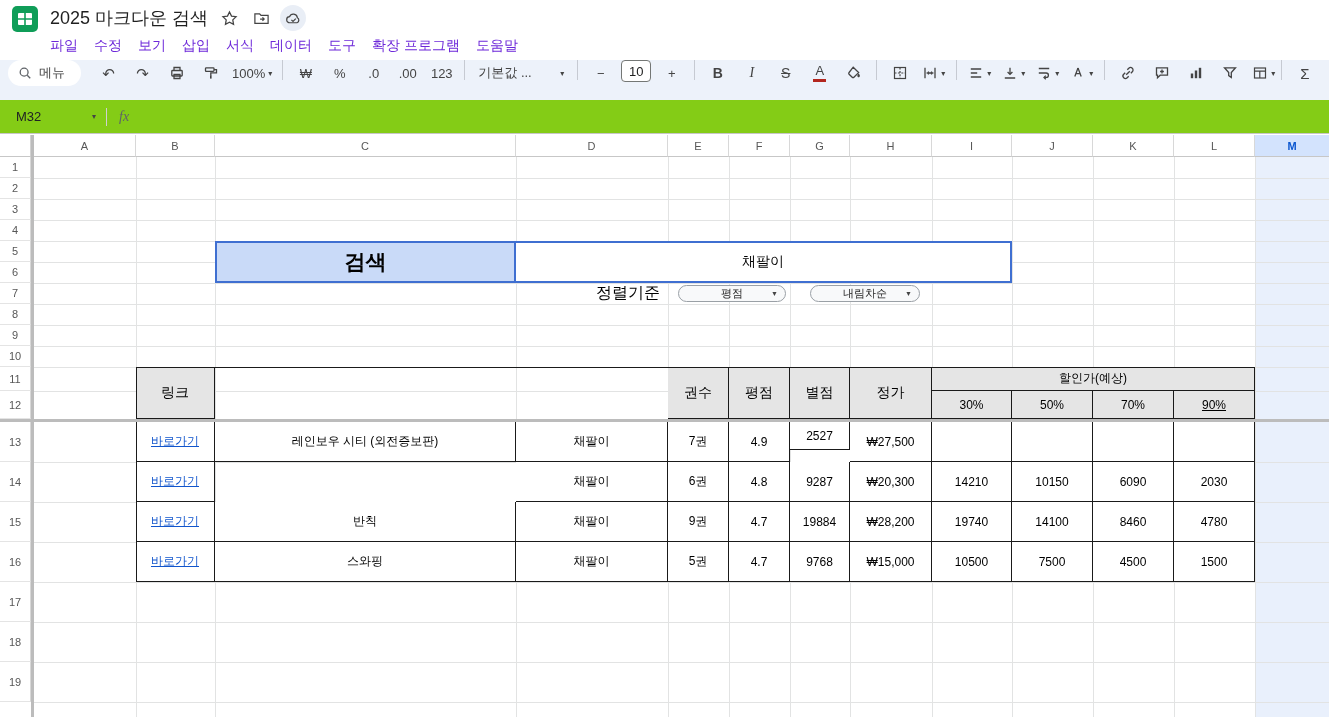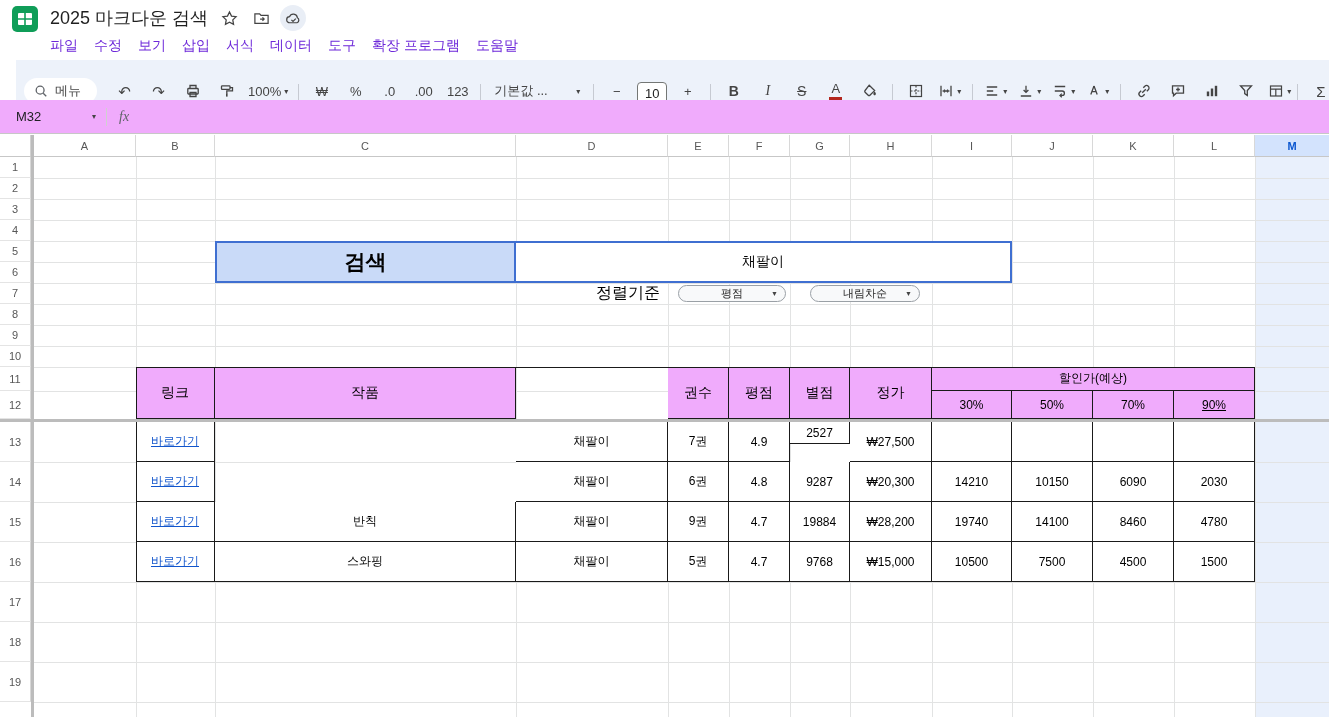--- a/index.html
+++ b/index.html
@@ -10,37 +10,37 @@
   .logo{margin:6px 10px 0 12px;flex:0 0 auto;}
   .headmain{display:flex;flex-direction:column;}
   .titlerow{display:flex;align-items:center;gap:6px;height:30px;padding-top:3px;}
   .doctitle{font-size:18px;color:#1f1f1f;padding:0 2px;white-space:nowrap;}
   .ticon{width:26px;height:26px;display:flex;align-items:center;justify-content:center;border-radius:50%;color:#444;}
   .cloudwrap{background:#e9eef6;}
   .menubar{display:flex;height:25px;align-items:center;margin-left:-6px;}
   .menu{font-size:14px;color:#6d28d9;padding:2px 8px;border-radius:4px;white-space:nowrap;cursor:default;}
 
   
-  .toolbar{position:absolute;top:60px;left:16px;right:0;height:44px;background:#edf2fa;display:flex;align-items:flex-end;padding:0 8px;gap:1px;box-sizing:border-box;}
+  .toolbar{position:absolute;top:60px;left:0;right:0;height:44px;background:#edf2fa;display:flex;align-items:flex-start;padding:0 8px;gap:1px;box-sizing:border-box;}
   .tsearch{display:flex;align-items:center;gap:7px;background:#fff;border-radius:16px;height:26px;padding:0 16px 0 10px;font-size:13px;color:#444;margin-right:10px;flex:0 0 auto;}
   .tbtn{height:26px;min-width:25px;padding:0 4px;border:none;background:transparent;border-radius:4px;display:flex;align-items:center;justify-content:center;font-size:13px;color:#444;font-family:inherit;flex:0 0 auto;}
   .uni{font-size:15px;line-height:1;}
   .arr{font-size:8px;margin-left:3px;color:#444;}
   .tdiv{width:1px;height:20px;background:#c6cad2;margin:0 5px;flex:0 0 auto;}
   .tz span:first-child{font-size:13px;}
   .tfont{width:86px;justify-content:space-between;padding:0 7px;}
   .fsize{width:28px;height:20px;border:1px solid #747775;border-radius:4px;background:#fff;display:flex;align-items:center;justify-content:center;font-size:13px;color:#222;margin:0 3px;flex:0 0 auto;}
   .boldb{font-weight:bold;font-size:14px;}
   .italb{font-style:italic;font-size:14px;font-family:"Liberation Serif",serif;}
   .strkb{text-decoration:line-through;font-size:14px;}
   .acolor{display:flex;flex-direction:column;align-items:center;line-height:1;gap:2px;}
   .acolor .bar{width:13px;height:3px;background:#b3261e;}
 
   
-  .formulabar{position:absolute;top:100px;left:0;right:0;height:33px;display:flex;align-items:center;border-bottom:1px solid #c7c7c7;background:#f0abfc;}
+  .formulabar{position:absolute;top:100px;left:0;right:0;height:33px;display:flex;align-items:center;border-bottom:1px solid #c7c7c7;background:#84cc16;}
   .namebox{width:80px;display:flex;align-items:center;justify-content:space-between;padding:0 10px 0 16px;font-size:13px;color:#202124;}
   .fdiv{width:1px;height:18px;background:#d0d0d0;margin-right:12px;}
   .fx{font-style:italic;font-family:"Liberation Serif",serif;color:#5f6368;font-size:14px;}
   .finput{flex:1;height:100%;}
 
   
   #grid{position:absolute;top:135px;left:0;width:1329px;height:582px;background:#fff;}
   .corner{position:absolute;left:0;top:0;width:31px;height:22px;background:#fff;border-right:1px solid #d2d2d2;border-bottom:1px solid #c7c7c7;box-sizing:border-box;}
   .chdr{position:absolute;top:0;height:22px;display:flex;align-items:center;justify-content:center;font-size:11px;color:#575757;border-right:1px solid #d8d8d8;border-bottom:1px solid #c7c7c7;background:#fff;box-sizing:border-box;}
   .chdr.sel{background:#d3e3fd;color:#0b57d0;font-weight:bold;}
@@ -49,21 +49,21 @@
   .hline{position:absolute;height:1px;background:#e2e3e3;left:34px;right:0;}
   .fdivv{position:absolute;left:31px;top:0;width:3px;bottom:0;background:#bcbcbc;}
   .fdivh{position:absolute;left:0;right:0;height:3px;background:#bcbcbc;}
   .mcol{position:absolute;top:22px;bottom:0;background:#e9f0fc;}
   .cell{position:absolute;display:flex;align-items:center;justify-content:center;box-sizing:border-box;font-size:12px;color:#000;background:#fff;overflow:hidden;white-space:nowrap;}
   .searchlabel{background:#c9daf8;border:2px solid #3f6fd1;font-weight:bold;font-size:21px;}
   .searchvalue{background:#fff;border:2px solid #3f6fd1;font-size:14px;}
   .sortlabel{justify-content:flex-end;font-size:16px;background:transparent;padding-right:4px;}
   .pill{position:absolute;border:1px solid #9aa0a6;border-radius:9px;background:#f8f9fa;font-size:11px;display:flex;align-items:center;justify-content:center;box-sizing:border-box;color:#222;}
   .pill .parr{position:absolute;right:7px;font-size:7px;color:#444;}
-  .th{background:#f0abfc;border-right:1px solid #1a1a1a;border-bottom:1px solid #1a1a1a;font-size:14px;}
+  .th{background:#e5e5e5;border-right:1px solid #1a1a1a;border-bottom:1px solid #1a1a1a;font-size:14px;}
   .th.small{font-size:12px;}
   .td{border-right:1px solid #1a1a1a;border-bottom:1px solid #1a1a1a;font-size:12px;}
   .linkcell{color:#1155cc;text-decoration:underline;}
   .tableedge{position:absolute;border-left:1px solid #1a1a1a;border-top:1px solid #1a1a1a;box-sizing:border-box;pointer-events:none;background:transparent;}
 </style>
 </head>
 <body>
 
 <div id="app">
 
@@ -313,43 +313,43 @@
       <div class="hline" style="top: 367px;"></div>
       <div class="hline" style="top: 407px;"></div>
       <div class="hline" style="top: 447px;"></div>
       <div class="hline" style="top: 487px;"></div>
       <div class="hline" style="top: 527px;"></div>
       <div class="hline" style="top: 567px;"></div>
       <div class="cell searchlabel" style="left: 215px; top: 106px; width: 301px; height: 42px;">검색</div>
       <div class="cell searchvalue" style="left: 514px; top: 106px; width: 498px; height: 42px;">채팔이</div>
       <div class="cell sortlabel" style="left: 516px; top: 148px; width: 148px; height: 21px;">정렬기준</div>
       <div class="cell th" style="left: 136px; top: 232px; width: 79px; height: 52px;">링크</div>
-      <div class="cell th" style="left: 215px; top: 232px; width: 301px; height: 52px;">작품</div>
       <div class="cell th" style="left: 668px; top: 232px; width: 61px; height: 52px;">권수</div>
       <div class="cell th" style="left: 729px; top: 232px; width: 61px; height: 52px;">평점</div>
       <div class="cell th" style="left: 790px; top: 232px; width: 60px; height: 52px;">별점</div>
       <div class="cell th" style="left: 850px; top: 232px; width: 82px; height: 52px;">정가</div>
       <div class="cell th small" style="left: 932px; top: 232px; width: 323px; height: 24px;">할인가(예상)</div>
       <div class="cell th small" style="left: 932px; top: 256px; width: 80px; height: 28px;">30%</div>
       <div class="cell th small" style="left: 1012px; top: 256px; width: 81px; height: 28px;">50%</div>
       <div class="cell th small" style="left: 1093px; top: 256px; width: 81px; height: 28px; text-align: center;">70%</div>
       <div class="cell th small" style="left: 1174px; top: 256px; width: 81px; height: 28px; text-decoration: underline;">90%</div>
       <div class="pill" style="left: 678px; top: 150px; width: 108px; height: 17px;">
         <span>평점</span>
         <span class="parr">▼</span>
       </div>
       <div class="pill" style="left: 810px; top: 150px; width: 110px; height: 17px;">
         <span>내림차순</span>
         <span class="parr">▼</span>
       </div>
       <div class="cell td linkcell" style="left: 136px; top: 287px; width: 79px; height: 40px;">바로가기</div>
+      <div class="cell td" style="left: 215px; top: 287px; width: 301px; height: 40px;">레인보우 시티 (외전증보판)</div>
       <div class="cell td" style="left: 516px; top: 287px; width: 152px; height: 40px;">채팔이</div>
       <div class="cell td" style="left: 668px; top: 287px; width: 61px; height: 40px;">7권</div>
       <div class="cell td" style="left: 729px; top: 287px; width: 61px; height: 40px;">4.9</div>
-      <div class="cell td" style="left: 790px; top: 287px; width: 60px; height: 22px;">2527</div>
+      <div class="cell td" style="left: 790px; top: 287px; width: 60px; height: 28px;">2527</div>
       <div class="cell td" style="left: 850px; top: 287px; width: 82px; height: 40px;">₩27,500</div>
       <div class="cell td" style="left: 932px; top: 287px; width: 80px; height: 40px;"></div>
       <div class="cell td" style="left: 1012px; top: 287px; width: 81px; height: 40px;"></div>
       <div class="cell td" style="left: 1093px; top: 287px; width: 81px; height: 40px;"></div>
       <div class="cell td" style="left: 1174px; top: 287px; width: 81px; height: 40px;"></div>
       <div class="cell td linkcell" style="left: 136px; top: 327px; width: 79px; height: 40px;">바로가기</div>
       <div class="cell td" style="left: 516px; top: 327px; width: 152px; height: 40px;">채팔이</div>
       <div class="cell td" style="left: 668px; top: 327px; width: 61px; height: 40px;">6권</div>
       <div class="cell td" style="left: 729px; top: 327px; width: 61px; height: 40px;">4.8</div>
       <div class="cell td" style="left: 790px; top: 327px; width: 60px; height: 40px;">9287</div>

